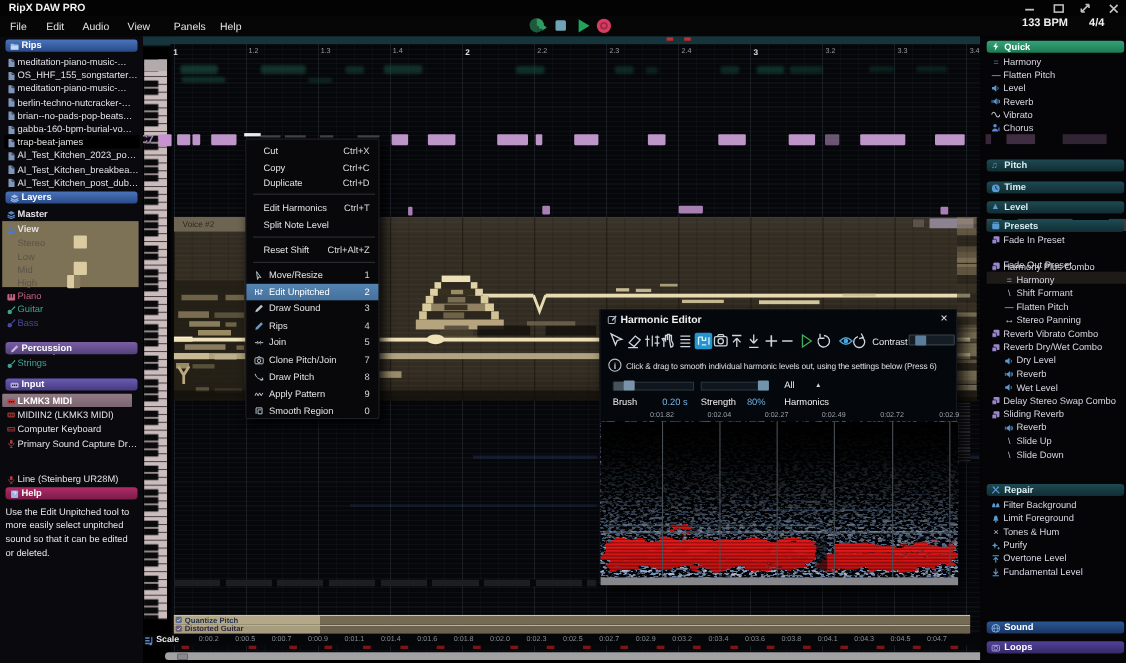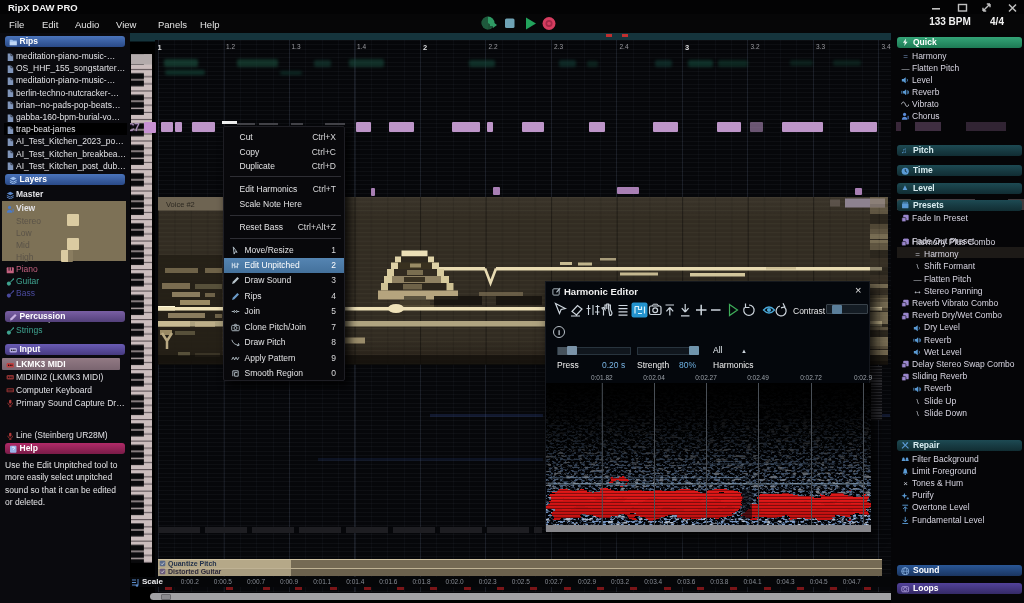--- a/index.html
+++ b/index.html
@@ -705,25 +705,25 @@
   <div class="mrow" style="top:32px">
       <span class="mt mtni">Duplicate</span>
       <span class="ms">Ctrl+D</span>
     </div>
   <div class="sep" style="top:49px"></div>
   <div class="mrow" style="top:55px">
       <span class="mt mtni">Edit Harmonics</span>
       <span class="ms">Ctrl+T</span>
     </div>
   <div class="mrow" style="top:70px">
-      <span class="mt mtni">Scale Note Here</span>
+      <span class="mt mtni">Split Note Level</span>
     </div>
   <div class="sep" style="top:87.5px"></div>
   <div class="mrow" style="top:93px">
-      <span class="mt mtni">Reset Bass</span>
+      <span class="mt mtni">Reset Shift</span>
       <span class="ms">Ctrl+Alt+Z</span>
     </div>
   <div class="sep" style="top:110.5px"></div>
   <div class="mrow" style="top:116px">
       <span class="mi"><svg style="width:9px;height:9px;margin-top:3px;color:#b8c4cc">
           <use href="#s-cursor"></use>
         </svg></span>
       <span class="mt">Move/Resize</span>
       <span class="ms">1</span>
     </div>
@@ -818,29 +818,30 @@
       <path d="M211.5 9 q5.5 -6 11 0 q-5.5 6 -11 0 z" fill="none" stroke="#4aa8d8" stroke-width="1.3"></path>
       <circle cx="217" cy="9" r="2.1" fill="#4aa8d8"></circle>
       <path d="M228 5 a5 5 0 1 0 4.5 1.2 M231 2.2 l1.8 3.6 l-3.8 1" fill="none" stroke="#cdd5dd" stroke-width="1.2"></path>
     </g>
     <text x="241" y="12.5" font-size="8.5" fill="#e8e8ea" font-family="Liberation Sans">Contrast</text>
   </svg>
   <div class="a" style="left:280px;top:22px;width:42px;height:10px;background:#141c24;border:1px solid #39424a;border-radius:1px"></div>
   <div class="a" style="left:286px;top:22.5px;width:10px;height:9px;background:#5a7e9a;border-radius:1px"></div>
 
   <div class="a" style="left:7px;top:44px;width:12px;height:12px;border:1px solid #b8c0c8;border-radius:50%;text-align:center;font-size:8px;line-height:11px;color:#c8d0d8;font-weight:bold">i</div>
+  <div class="a" style="left:23px;top:46px;font-size:7.6px;color:#dcdcde;letter-spacing:-0.15px;white-space:nowrap">Click &amp; drag to smooth individual harmonic levels out, using the settings below (Press 6)</div>
 
   <div class="a" style="left:11px;top:64.5px;width:74px;height:8.5px;background:#10161d;border:1px solid #28343e"></div>
   <div class="a" style="left:12px;top:65px;width:10px;height:7.5px;background:#46525c"></div>
   <div class="a" style="left:21px;top:64px;width:10px;height:9px;background:#7a93a8;border-radius:1px"></div>
   <div class="a" style="left:91px;top:64.5px;width:62px;height:8.5px;background:#10161d;border:1px solid #28343e"></div>
   <div class="a" style="left:143px;top:64px;width:10px;height:9px;background:#6f94ac;border-radius:1px"></div>
   <div class="a" style="left:167px;top:63px;font-size:8.5px;color:#e8eef4">All</div>
   <div class="a" style="left:195px;top:66px;font-size:6px;color:#cdd5dd">▲</div>
-  <div class="a" style="left:11px;top:78px;font-size:8.5px;color:#f0f0f0">Press</div>
+  <div class="a" style="left:11px;top:78px;font-size:8.5px;color:#f0f0f0">Brush</div>
   <div class="a" style="left:56px;top:78px;font-size:8.5px;color:#79b4e4">0.20 s</div>
   <div class="a" style="left:91px;top:78px;font-size:8.5px;color:#f0f0f0">Strength</div>
   <div class="a" style="left:133px;top:78px;font-size:8.5px;color:#6db0e2">80%</div>
   <div class="a" style="left:167px;top:78px;font-size:8.5px;color:#f0f0f0">Harmonics</div>
 
   <div class="a" style="left:0;top:92px;width:325px;height:9px">
     <span class="ticklbl" style="left:55.8px">0:01.82</span>
     <span class="ticklbl" style="left:108px">0:02.04</span>
     <span class="ticklbl" style="left:160px">0:02.27</span>
     <span class="ticklbl" style="left:212px">0:02.49</span>

